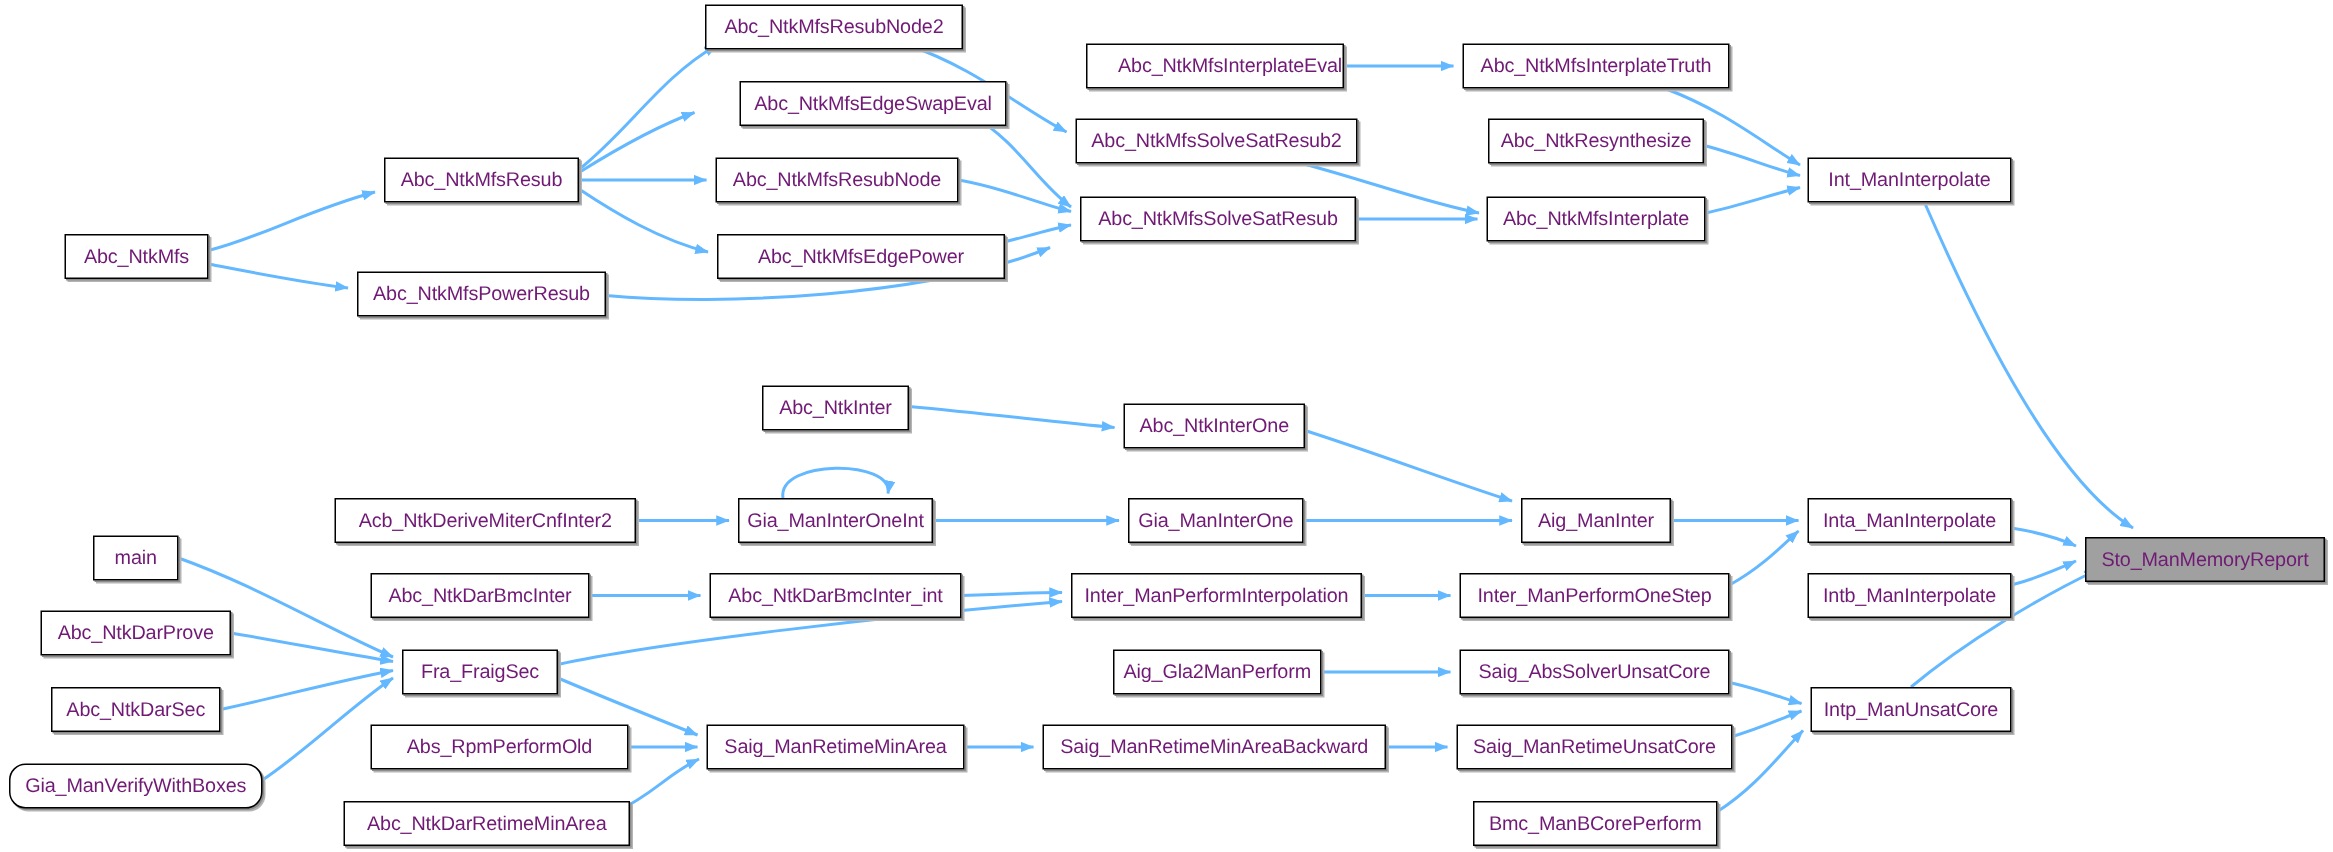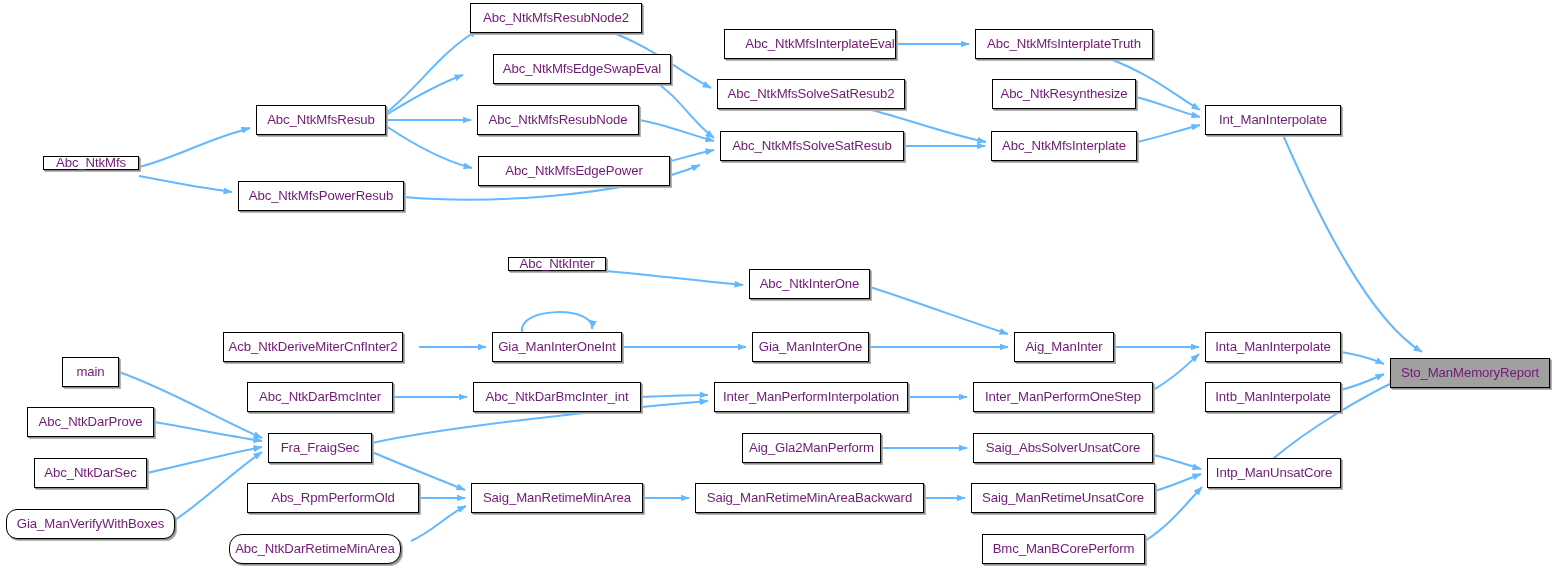--- a/index.html
+++ b/index.html
@@ -107,48 +107,48 @@
       </div>
       <div class="node" style="left: 1205px; top: 105px; width: 136px; height: 30px;">
         <span>Int_ManInterpolate</span>
       </div>
       <div class="node" style="left: 720px; top: 131px; width: 184px; height: 30px;">
         <span>Abc_NtkMfsSolveSatResub</span>
       </div>
       <div class="node" style="left: 991px; top: 131px; width: 146px; height: 30px;">
         <span>Abc_NtkMfsInterplate</span>
       </div>
-      <div class="node" style="left: 43px; top: 156px; width: 96px; height: 14px;">
+      <div class="node" style="left: 43px; top: 156px; width: 96px; height: 30px;">
         <span>Abc_NtkMfs</span>
       </div>
       <div class="node" style="left: 478px; top: 156px; width: 192px; height: 30px;">
         <span>Abc_NtkMfsEdgePower</span>
       </div>
       <div class="node" style="left: 238px; top: 181px; width: 166px; height: 30px;">
         <span>Abc_NtkMfsPowerResub</span>
       </div>
-      <div class="node" style="left: 508px; top: 257px; width: 98px; height: 14px;">
+      <div class="node" style="left: 508px; top: 257px; width: 98px; height: 30px;">
         <span>Abc_NtkInter</span>
       </div>
       <div class="node" style="left: 749px; top: 269px; width: 121px; height: 30px;">
         <span>Abc_NtkInterOne</span>
       </div>
       <div class="node" style="left: 492px; top: 332px; width: 130px; height: 30px;">
         <span>Gia_ManInterOneInt</span>
       </div>
       <div class="node" style="left: 752px; top: 332px; width: 117px; height: 30px;">
         <span>Gia_ManInterOne</span>
       </div>
       <div class="node" style="left: 1014px; top: 332px; width: 100px; height: 30px;">
         <span>Aig_ManInter</span>
       </div>
       <div class="node" style="left: 1205px; top: 332px; width: 136px; height: 30px;">
         <span>Inta_ManInterpolate</span>
       </div>
-      <div class="node" style="left: 223px; top: 332px; width: 180px; height: 30px;">
+      <div class="node" style="left: 223px; top: 332px; width: 201px; height: 30px;">
         <span>Acb_NtkDeriveMiterCnfInter2</span>
       </div>
       <div class="node focus" style="left: 1390px; top: 358px; width: 160px; height: 30px;">
         <span>Sto_ManMemoryReport</span>
       </div>
       <div class="node" style="left: 62px; top: 357px; width: 57px; height: 30px;">
         <span>main</span>
       </div>
       <div class="node" style="left: 247px; top: 382px; width: 146px; height: 30px;">
         <span>Abc_NtkDarBmcInter</span>
@@ -191,20 +191,20 @@
       </div>
       <div class="node" style="left: 695px; top: 483px; width: 229px; height: 30px;">
         <span>Saig_ManRetimeMinAreaBackward</span>
       </div>
       <div class="node" style="left: 971px; top: 483px; width: 184px; height: 30px;">
         <span>Saig_ManRetimeUnsatCore</span>
       </div>
       <div class="node" style="left: 6px; top: 509px; width: 169px; height: 30px; border-radius: 11px;">
         <span>Gia_ManVerifyWithBoxes</span>
       </div>
-      <div class="node" style="left: 229px; top: 534px; width: 172px; height: 30px; border-radius: 13px;">
+      <div class="node" style="left: 229px; top: 534px; width: 191px; height: 30px;">
         <span>Abc_NtkDarRetimeMinArea</span>
       </div>
       <div class="node" style="left: 982px; top: 534px; width: 163px; height: 30px;">
         <span>Bmc_ManBCorePerform</span>
       </div>
     </div>
 </div>
 
 </body></html>

